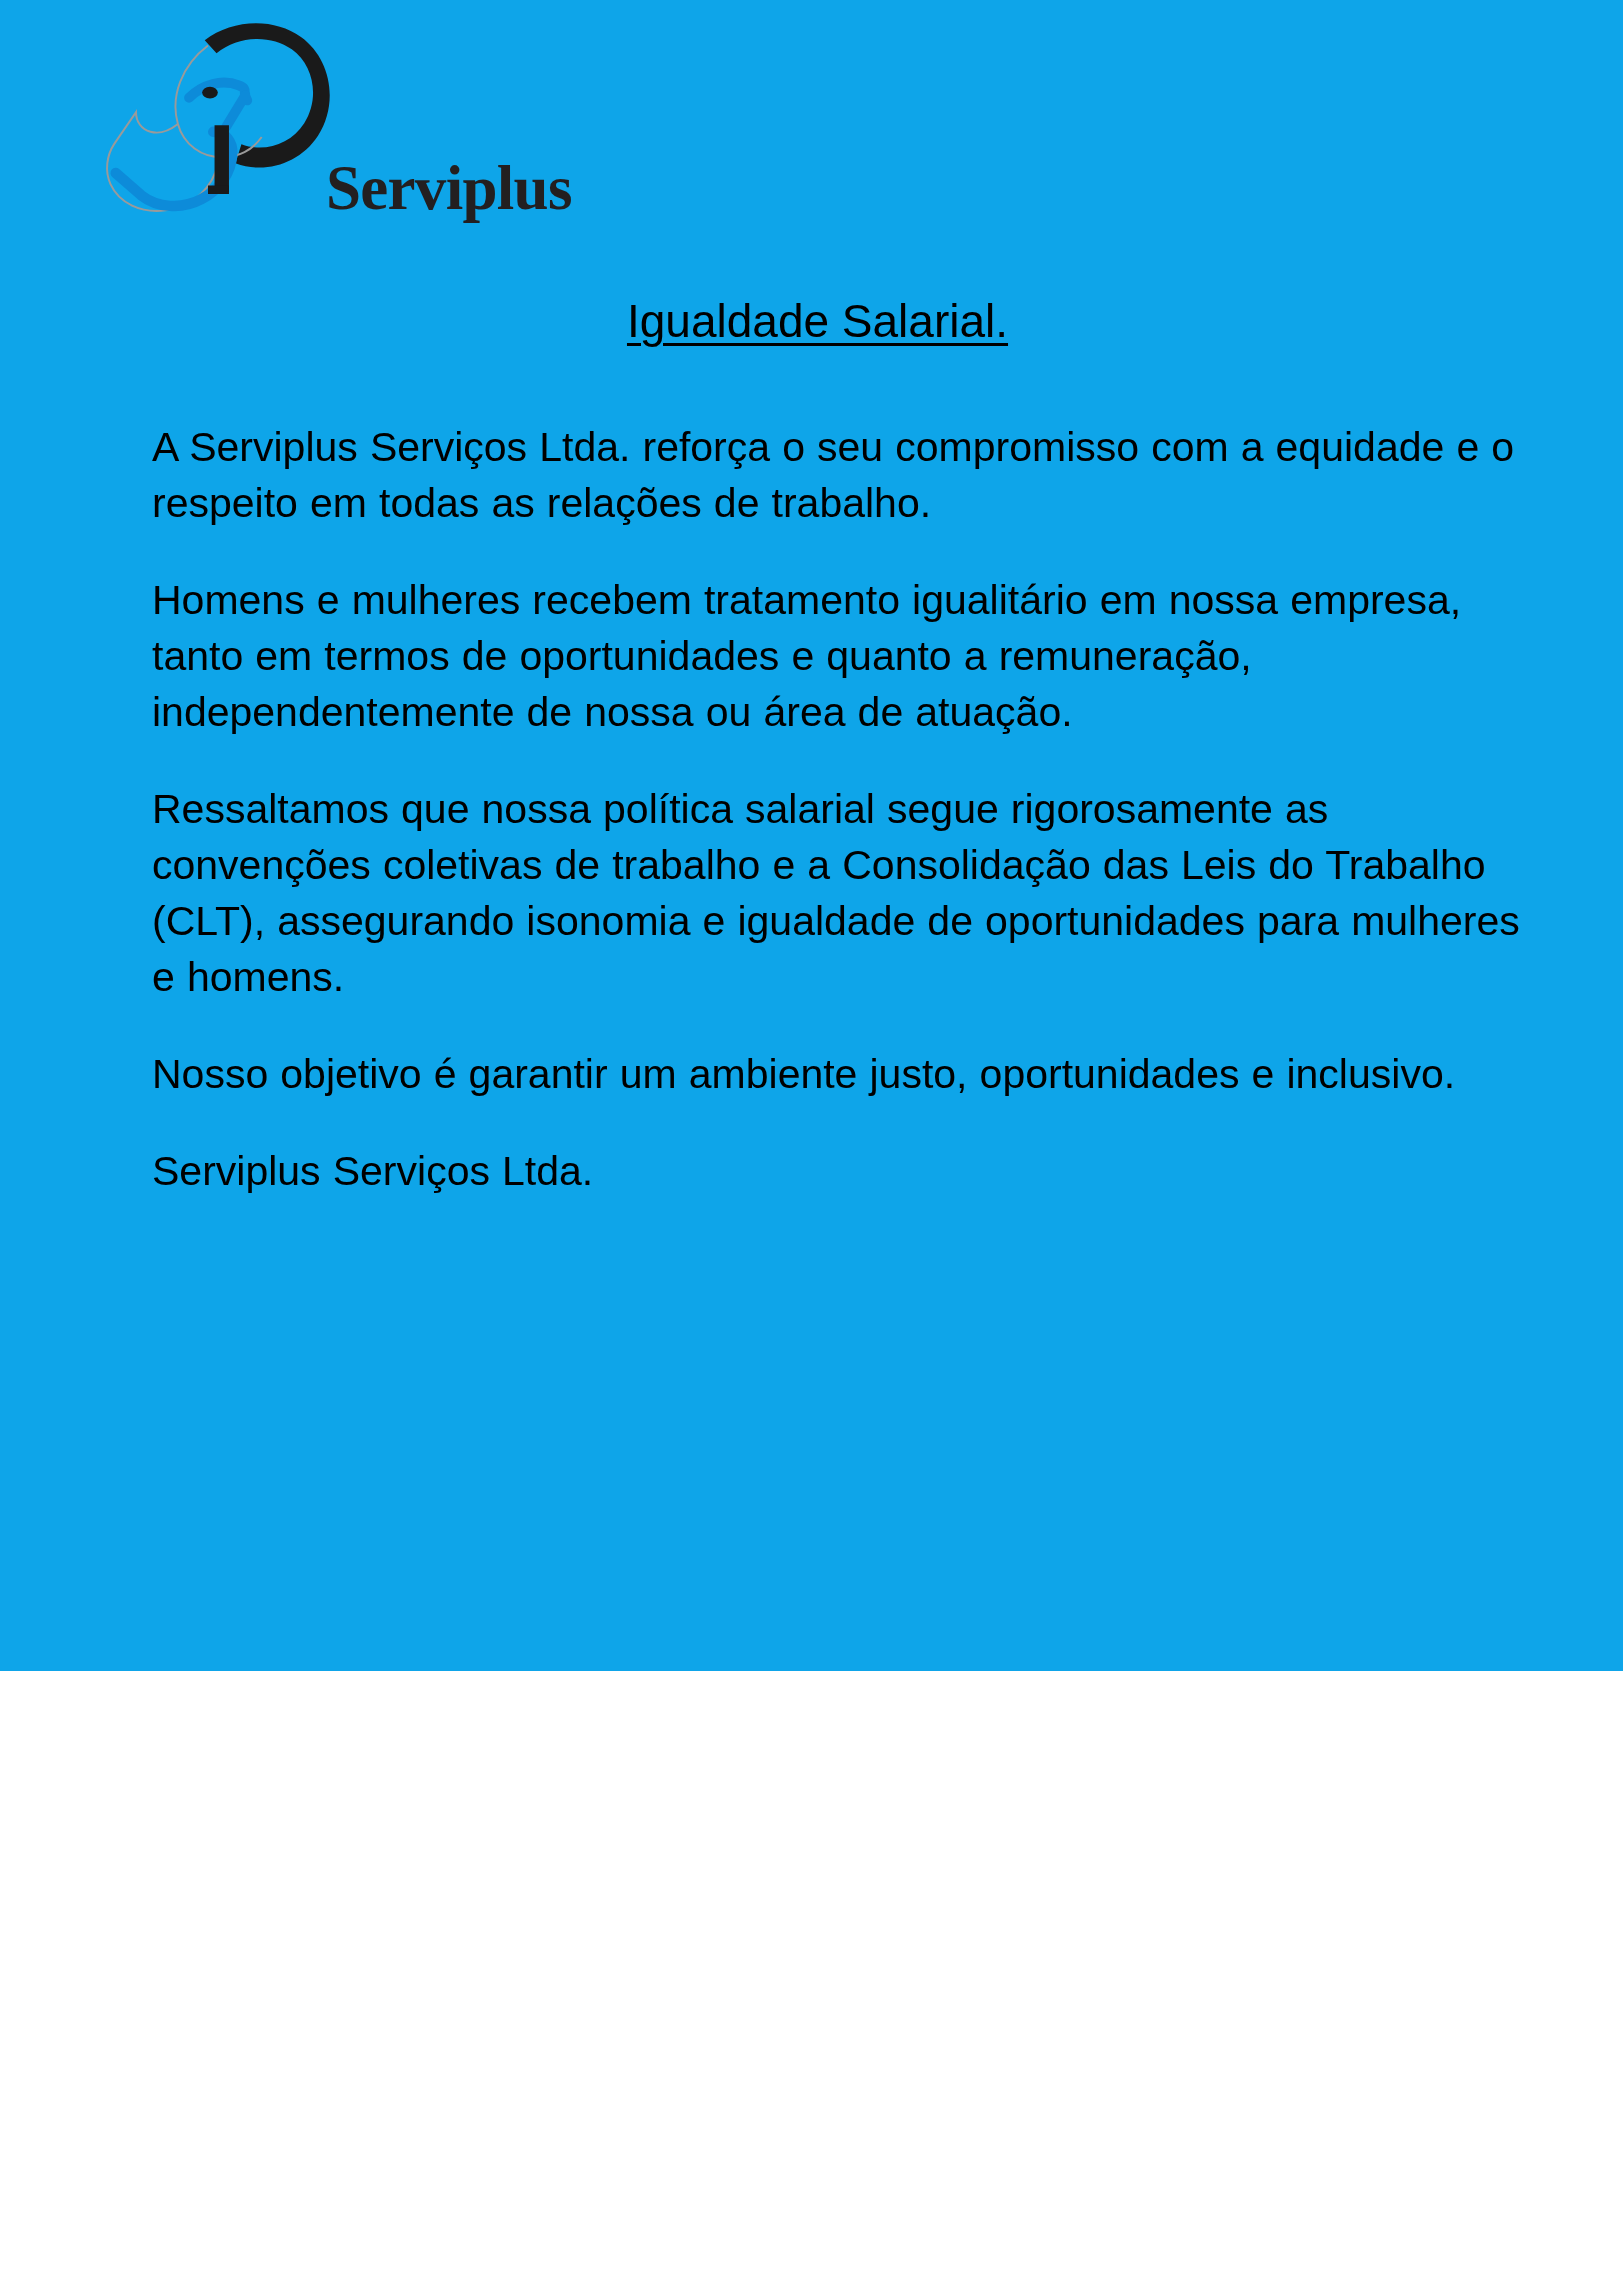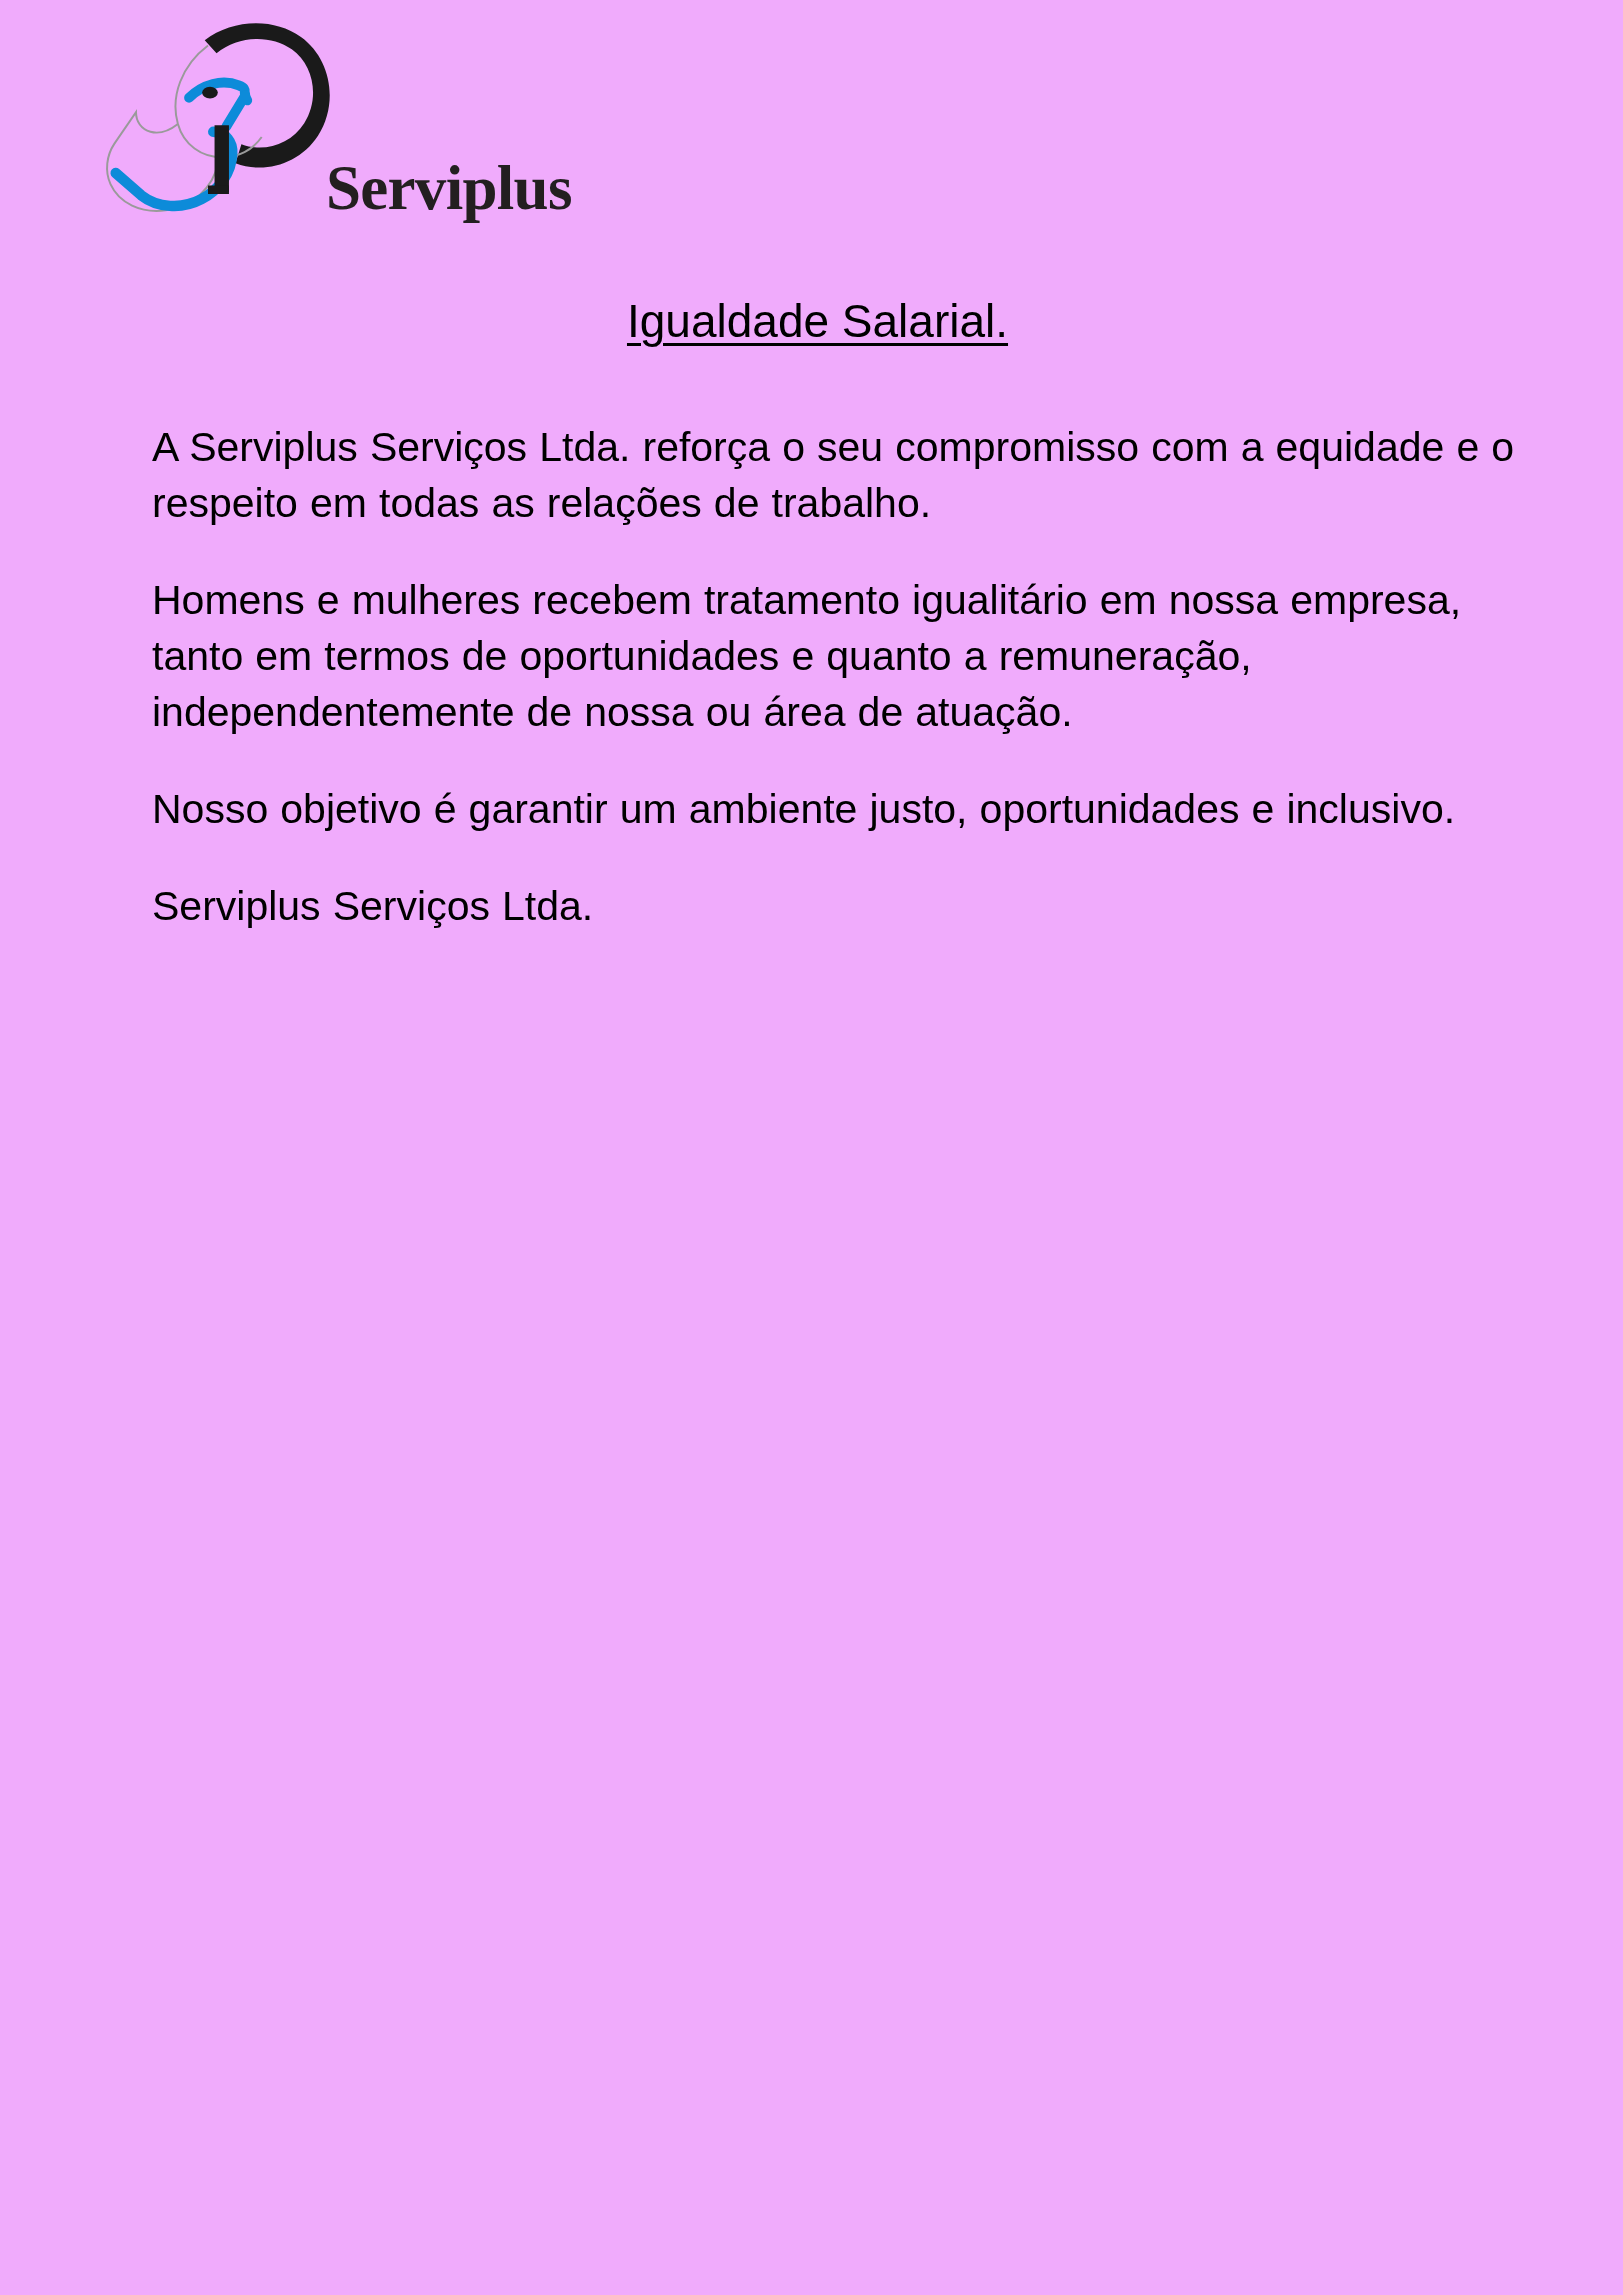--- a/index.html
+++ b/index.html
@@ -11,22 +11,22 @@
 
   body {
     font-family: "Liberation Sans", "DejaVu Sans", sans-serif;
     color: #000000;
     -webkit-font-smoothing: antialiased;
   }
 
   .page {
     position: relative;
     width: 1623px;
-    height: 2295px;
-    background: #f0abfc;
+    height: 1671px;
+    background: #0ea5e9;
     overflow: hidden;
     box-sizing: border-box;
   }
 
   
   .logo-block {
     position: absolute;
     left: 98px;
     top: 14.4px;
     width: 406px;
@@ -125,18 +125,19 @@
     <div class="logo-wordmark">Serviplus</div>
   </div>
 
   <div class="doc-title">
     <span class="u">Igualdade Salarial.</span>
   </div>
 
   <div class="body-text">
     <p class="para">A Serviplus Serviços Ltda. reforça o seu compromisso com a equidade e o respeito em todas as relações de trabalho.</p>
     <p class="para">Homens e mulheres recebem tratamento igualitário em nossa empresa, tanto em termos de oportunidades e quanto a remuneração, independentemente de nossa ou área de atuação.</p>
+    <p class="para">Ressaltamos que nossa política salarial segue rigorosamente as convenções coletivas de trabalho e a Consolidação das Leis do Trabalho (CLT), assegurando isonomia e igualdade de oportunidades para mulheres e homens.</p>
     <p class="para">Nosso objetivo é garantir um ambiente justo, oportunidades e inclusivo.</p>
     <p class="para">Serviplus Serviços Ltda.</p>
   </div>
 
 </div>
 
 
 </body></html>

